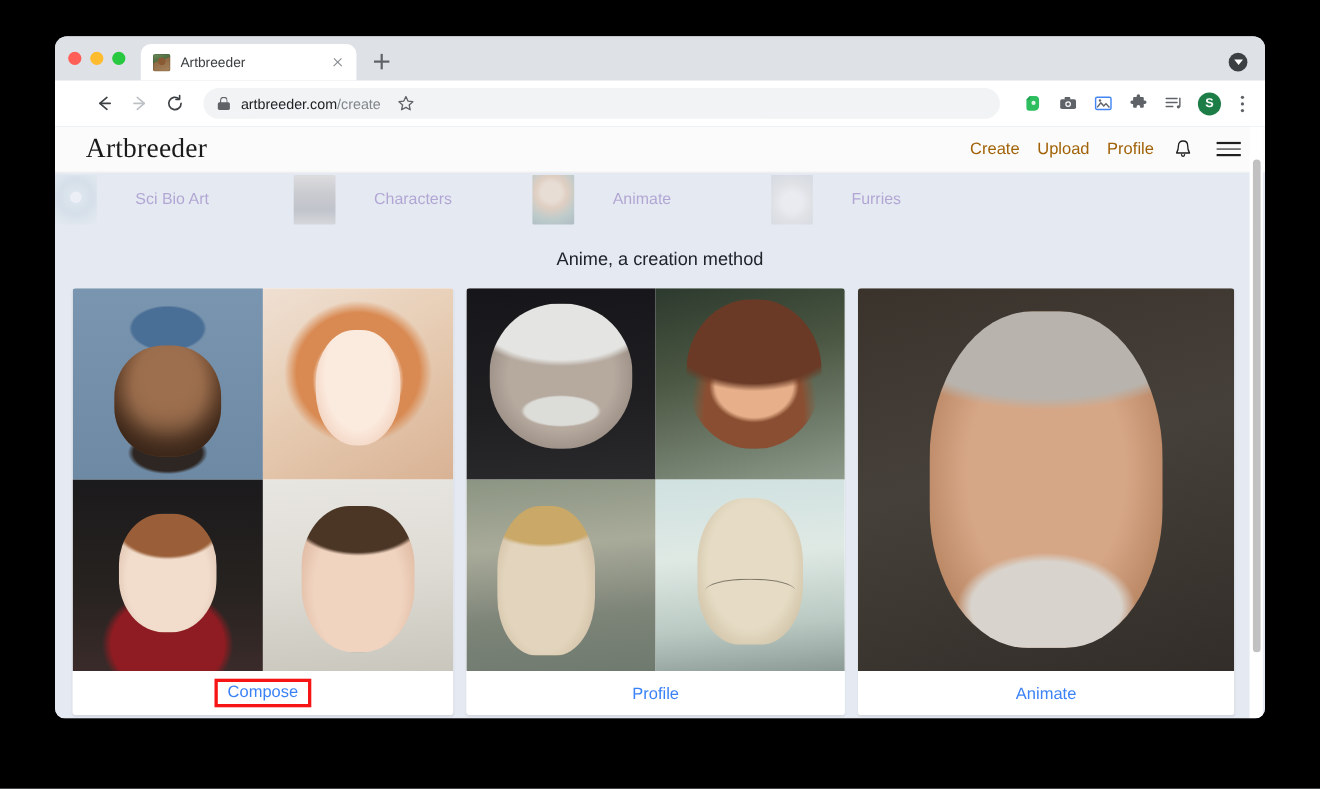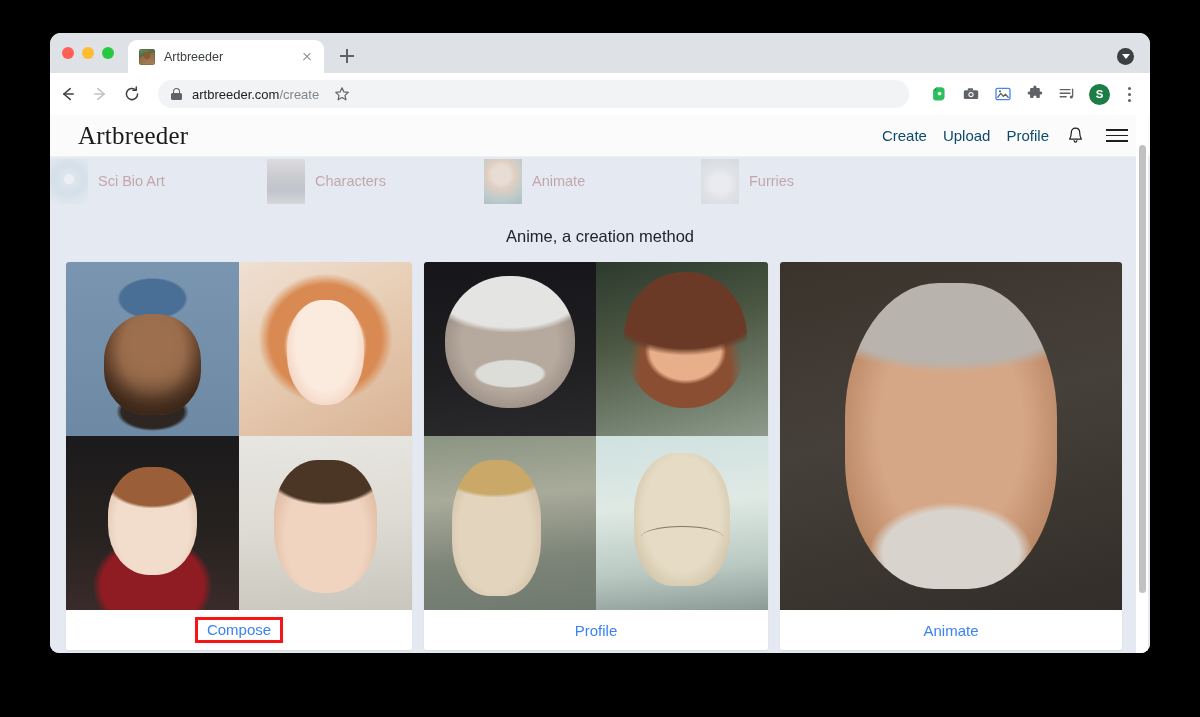--- a/index.html
+++ b/index.html
@@ -130,21 +130,21 @@
     border-right: 4px solid transparent;
     border-top: 5px solid #ffffff;
   }
 
   
   .toolbar {
     height: 42px;
     background: #ffffff;
     display: flex;
     align-items: center;
-    padding: 0 12px 0 4px;
+    padding: 0 12px 0 31px;
     gap: 4px;
     flex: 0 0 auto;
   }
   .nav-btn {
     width: 28px; height: 28px;
     border-radius: 50%;
     display: flex;
     align-items: center;
     justify-content: center;
     flex: 0 0 28px;
@@ -242,21 +242,21 @@
     color: #1a1a1a;
     letter-spacing: 0.2px;
   }
   .site-nav {
     display: flex;
     align-items: center;
     gap: 16px;
   }
   .nav-link {
     font-size: 15px;
-    color: #0c4a6e;
+    color: #a16207;
   }
   .bell-icon { width: 17px; height: 19px; position: relative; margin-left: 2px; }
   .hamburger { width: 22px; display:flex; flex-direction:column; gap:4px; margin-left: 6px; }
   .hamburger i { height: 1.8px; background: #1f1f1f; display:block; }
 
   
   .category-strip {
     height: 48px;
     display: flex;
     align-items: center;
@@ -278,22 +278,23 @@
     border-radius: 1px;
     background-size: cover;
   }
   .cat-thumb.t1 { background: radial-gradient(circle at 50% 45%, #ffffff 0 16%, #cfe0e6 17%, #b9cdd8 48%, #e9eff2 100%); }
   .cat-thumb.t2 { background: linear-gradient(180deg, #cfc6bb 0%, #9b9390 35%, #7d7a80 70%, #b8b2ad 100%); }
   .cat-thumb.t3 { background: radial-gradient(circle at 45% 35%, #f0c79a 0 25%, #d79a63 40%, #6f8f7e 70%, #46656a 100%); }
   .cat-thumb.t4 { background: radial-gradient(circle at 50% 55%, #f4f1ee 0 28%, #d6d2cc 55%, #b9bcc0 100%); }
   .cat-thumb.t5 { background: linear-gradient(170deg, #f3e7df 0%, #e4cfc4 40%, #c9b5ae 75%, #eee7e2 100%); }
   .cat-label {
     font-size: 14.5px;
-    color: #7f1d1d;
+    color: #4c1d95;
     white-space: nowrap;
+    margin-left: 25px;
   }
 
   
   .section-heading {
     text-align: center;
     font-size: 16.5px;
     color: #20242b;
     padding: 22px 0 16px 0;
   }
 

